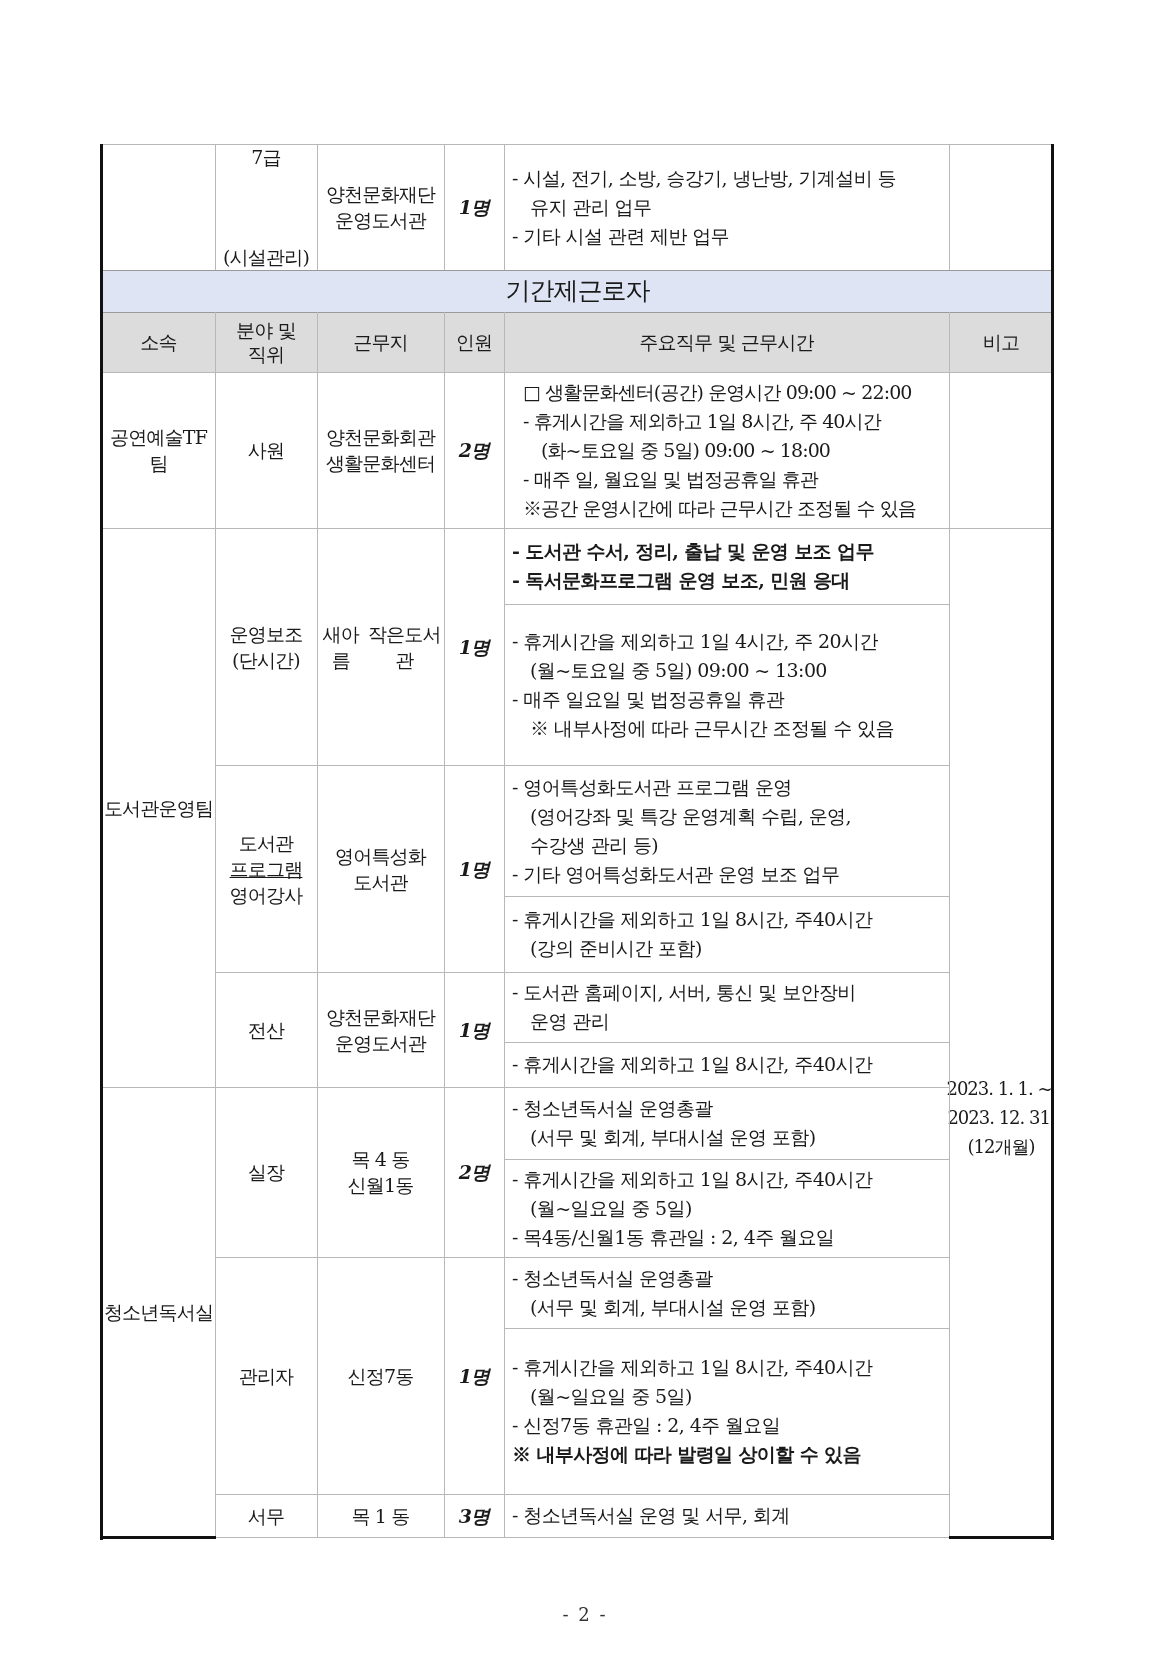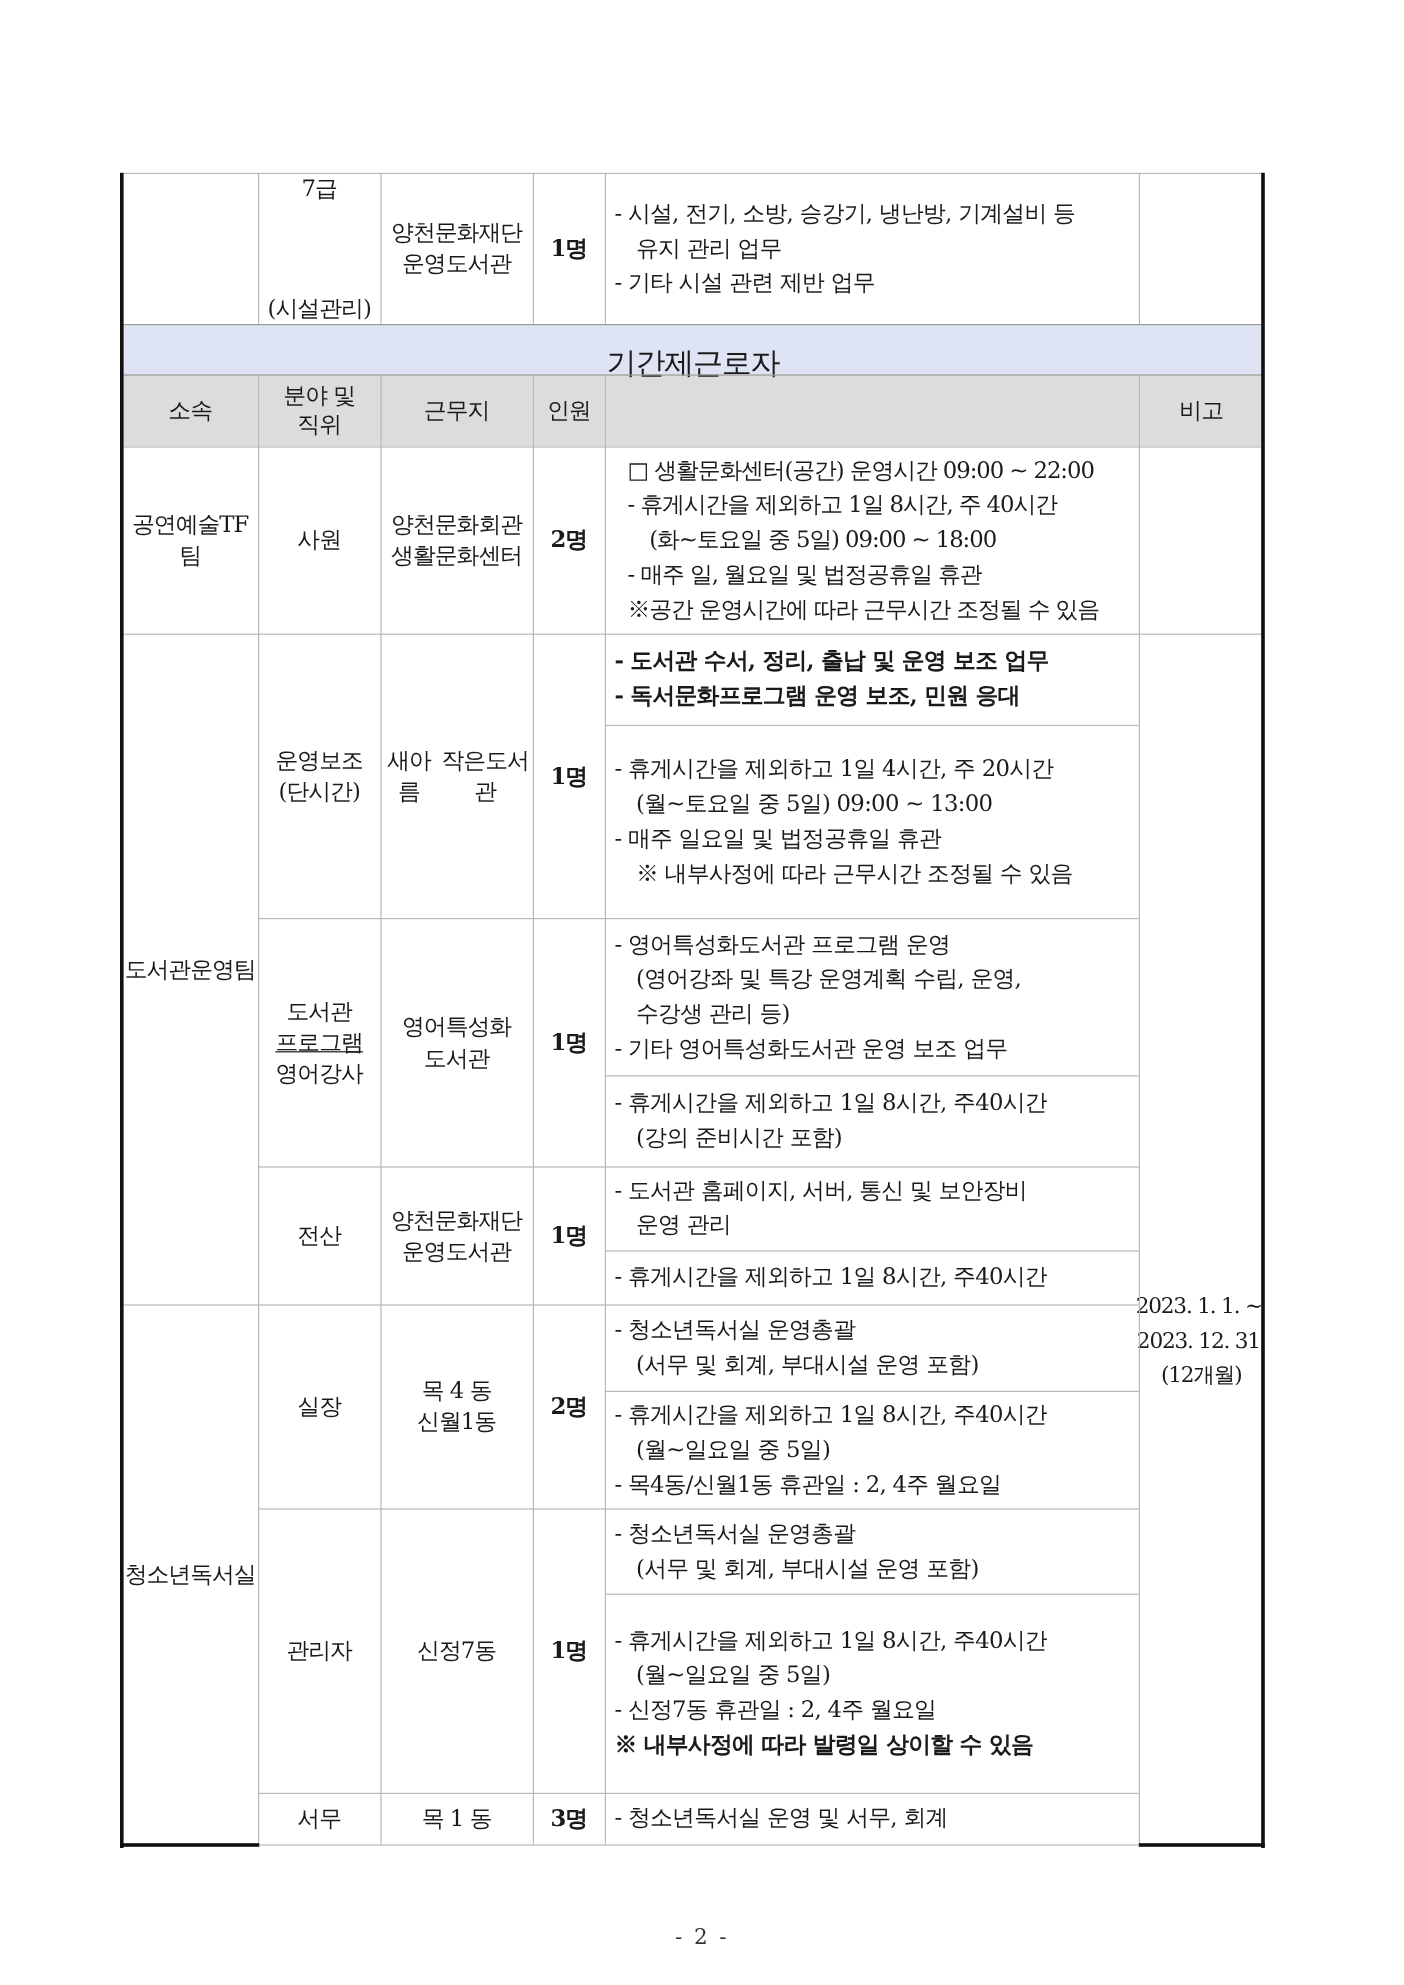--- a/index.html
+++ b/index.html
@@ -13,25 +13,25 @@
     .vline { position: absolute; width: 1px; background: #b8b8b8; }
     .hline { position: absolute; height: 1px; background: #b8b8b8; }
     .thick-v { position: absolute; width: 3px; background: #111; }
     .thick-h { position: absolute; height: 3px; background: #111; }
     .band { position: absolute; background: #dfe4f4; }
     .head { position: absolute; background: #dcdcdc; }
     .duties { display: block; text-align: left; font-size: 19px; line-height: 29px; letter-spacing: -0.6px; }
     .duties .ln { display: block; white-space: nowrap; }
     .duties .ln.indent { padding-left: 18px; }
     .duties .ln.bold { font-weight: bold; }
-    .title { font-size: 25px; letter-spacing: -1px; margin-top: 12px; }
+    .title { font-size: 25px; letter-spacing: -1px; }
     .u { text-decoration: underline; }
     .pageno { position: absolute; left: 0; width: 1170px; top: 1604px; text-align: center;
               font-size: 18px; letter-spacing: 2px; color: #333; }
-    .cnt { font-weight: bold; }
+    .cnt { font-weight: bold; font-style: italic; }
   </style>
 </head>
 <body>
 
 <div class="page">
 
   <div class="band" style="left:102px;top:270px;width:951px;height:42px;"></div>
   <div class="head" style="left:102px;top:312px;width:951px;height:60px;"></div>
 
   <div class="cell" style="left:215px;top:144px;width:102px;height:126px;flex-direction:column;justify-content:space-between;">
@@ -53,20 +53,21 @@
 
   <div class="cell title" style="left:102px;top:270px;width:951px;height:42px;">기간제근로자</div>
 
   <div class="cell" style="left:102px;top:312px;width:113px;height:60px;">소속</div>
   <div class="cell" style="left:215px;top:312px;width:102px;height:60px;flex-direction:column;line-height:24px;">
     <span>분야 및</span>
     <span>직위</span>
   </div>
   <div class="cell" style="left:317px;top:312px;width:127px;height:60px;">근무지</div>
   <div class="cell" style="left:444px;top:312px;width:60px;height:60px;">인원</div>
+  <div class="cell" style="left:504px;top:312px;width:445px;height:60px;">주요직무 및 근무시간</div>
   <div class="cell" style="left:949px;top:312px;width:104px;height:60px;">비고</div>
 
   <div class="cell" style="left:102px;top:372px;width:113px;height:156px;">공연예술TF팀</div>
   <div class="cell" style="left:215px;top:372px;width:102px;height:156px;">사원</div>
   <div class="cell" style="left:317px;top:372px;width:127px;height:156px;flex-direction:column;">
     <span>양천문화회관</span>
     <span>생활문화센터</span>
   </div>
   <div class="cell cnt" style="left:444px;top:372px;width:60px;height:156px;">2명</div>
   <div class="cell left" style="left:504px;top:372px;width:445px;height:156px;padding-left:19px;">

